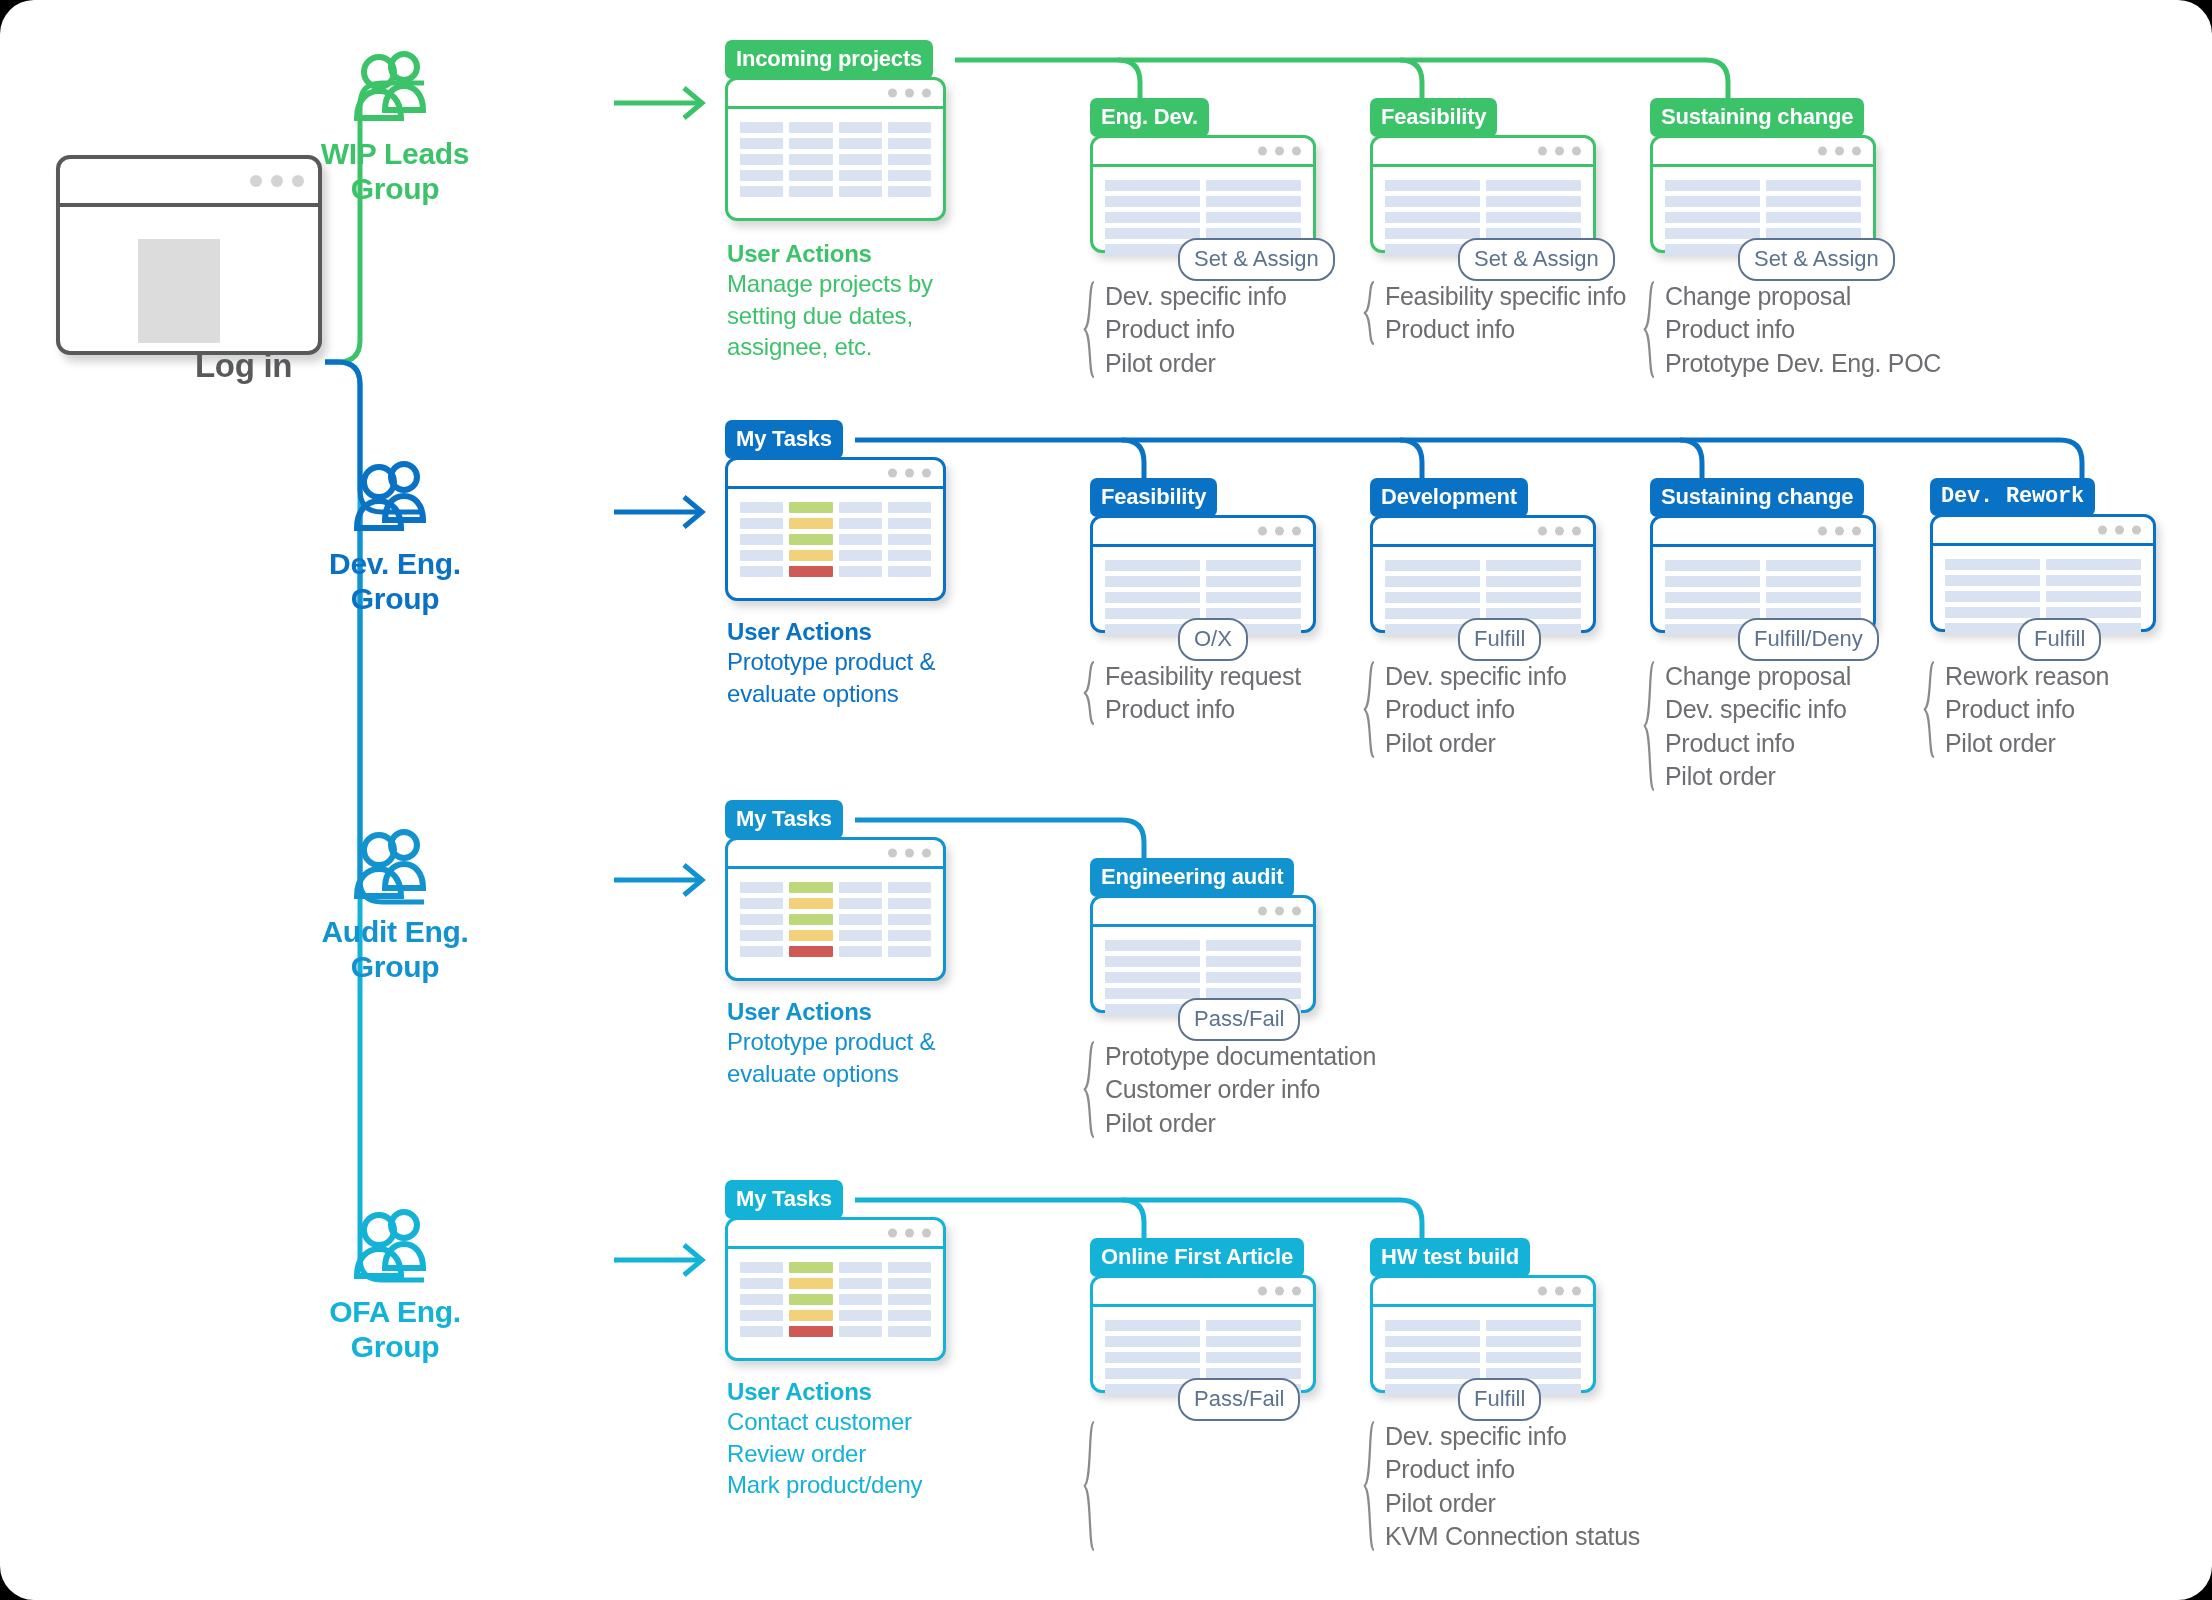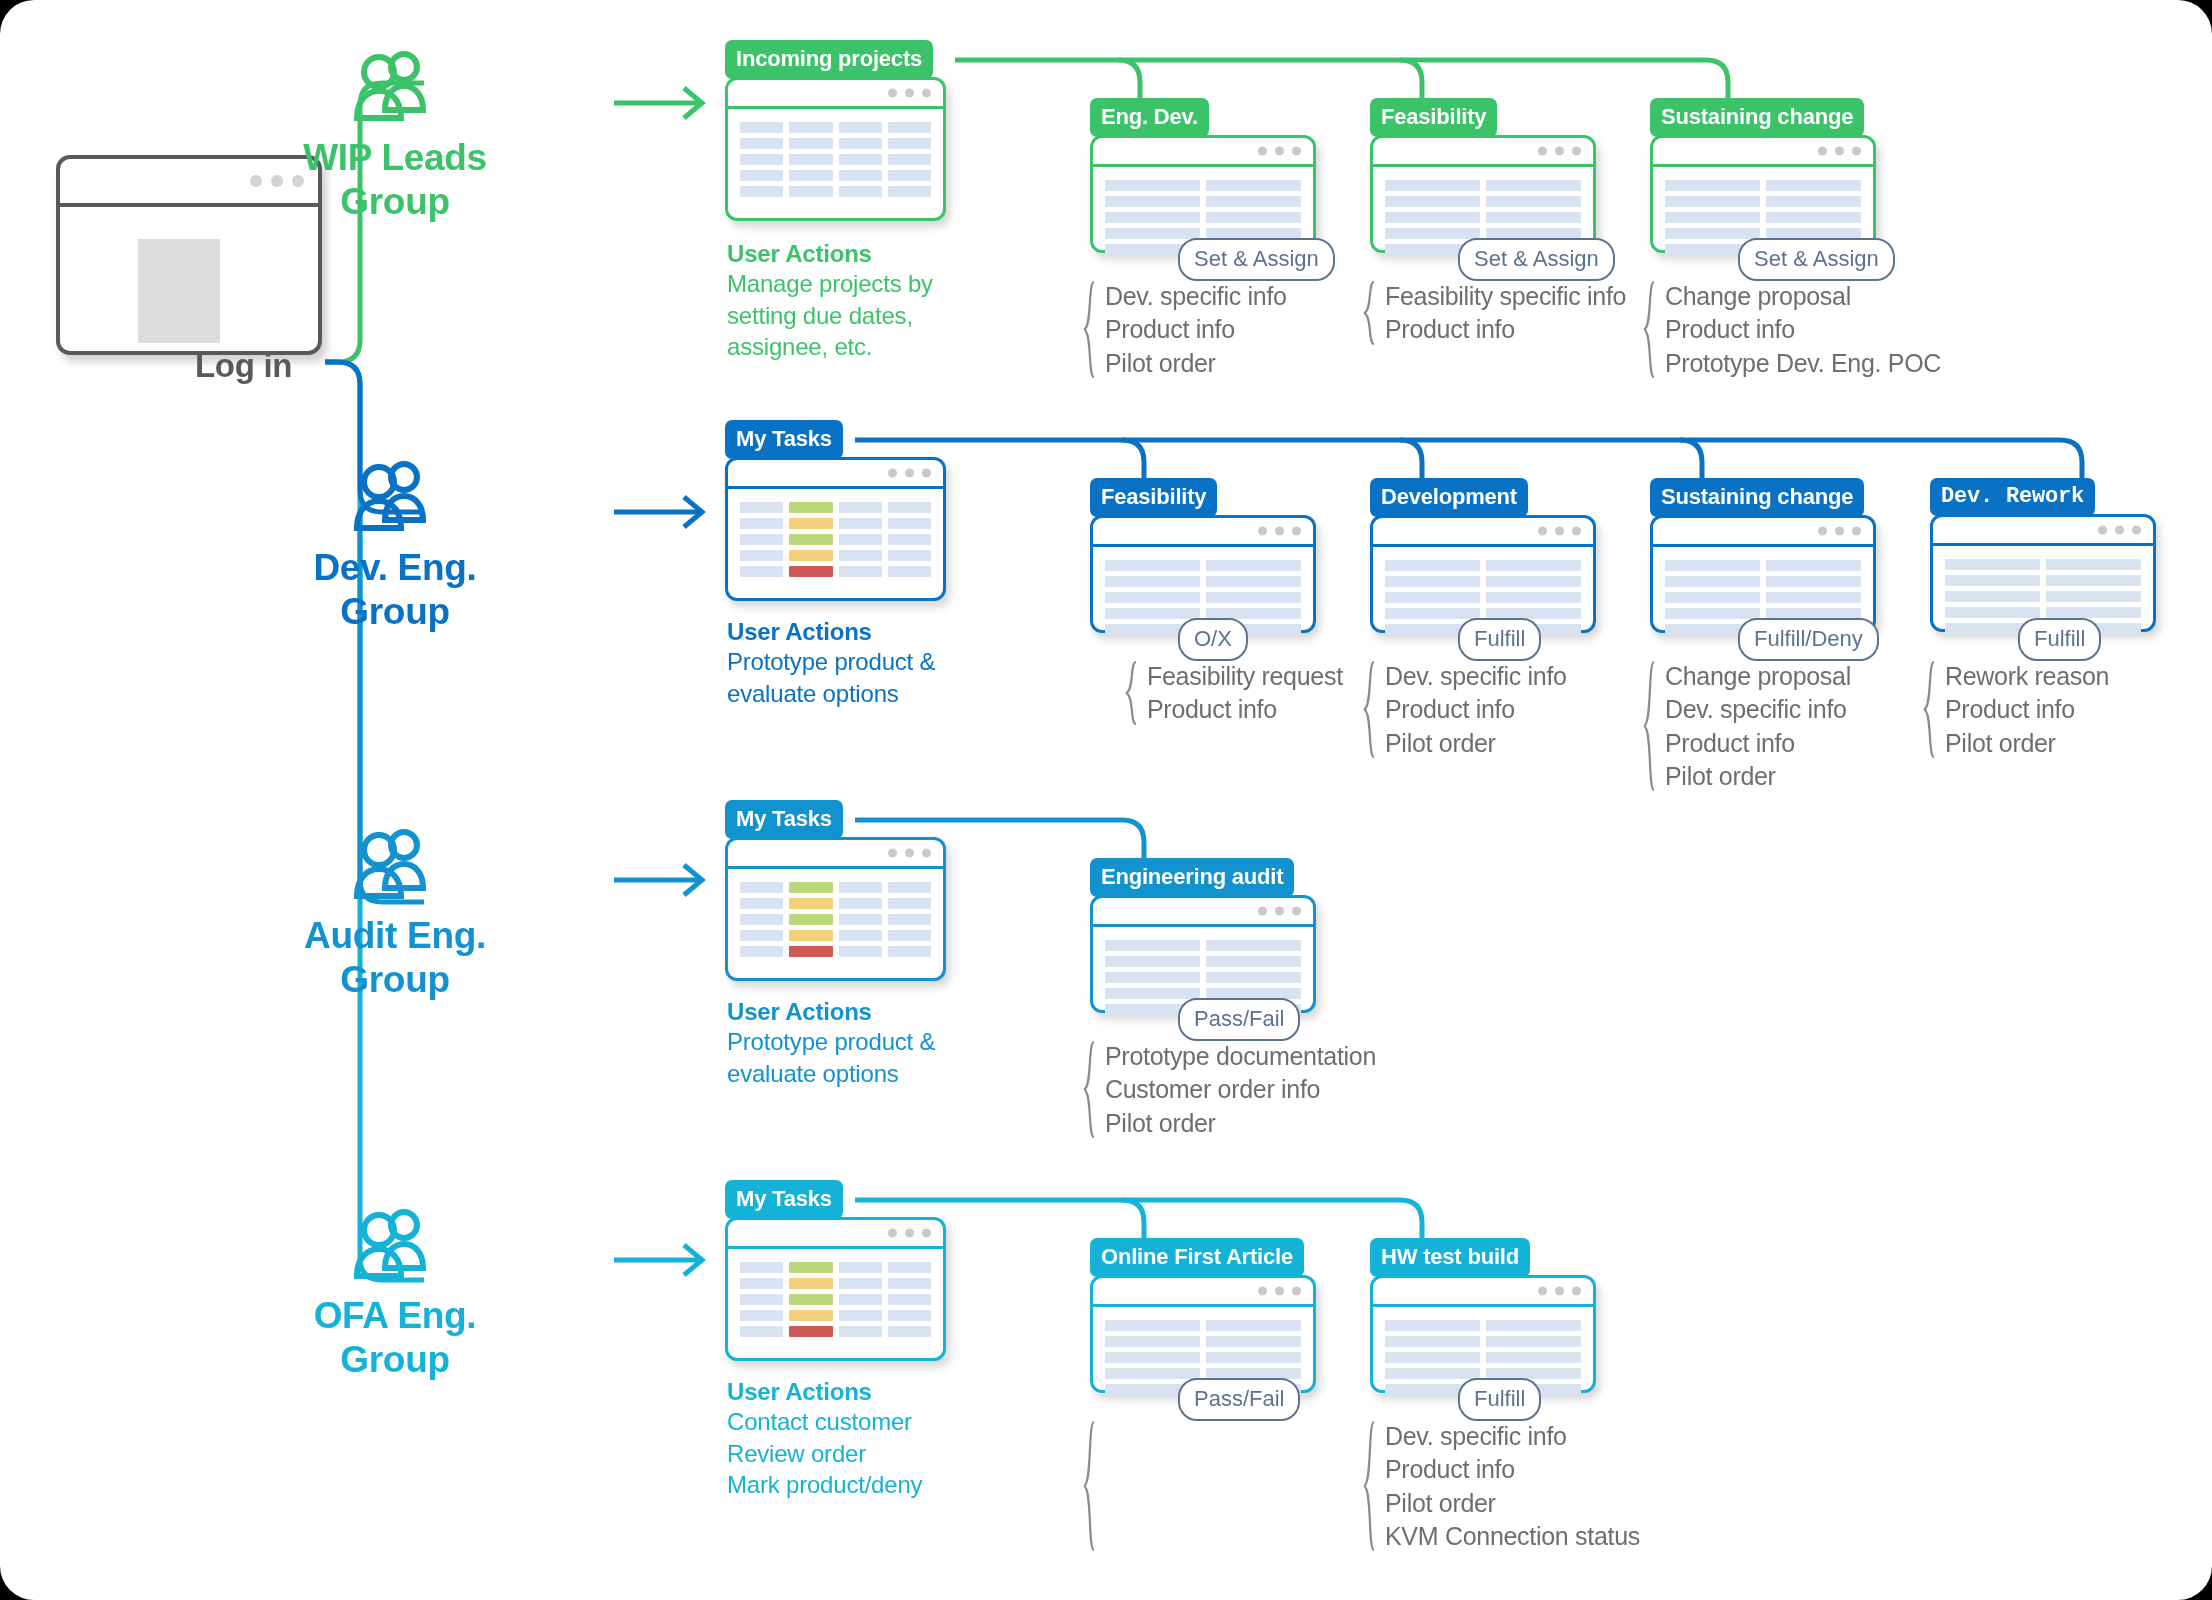--- a/index.html
+++ b/index.html
@@ -21,21 +21,21 @@
   .login-dots i{width:12px;height:12px;border-radius:50%;background:#d2d3d4;display:block;}
   .login-ph{position:absolute;left:78px;top:80px;width:82px;height:104px;background:#dcdcdc;}
   .login-label{
     position:absolute;left:195px;top:347px;font-size:33px;font-weight:bold;color:#58595b;
     letter-spacing:-.3px;
   }
 
   
   .group{position:absolute;text-align:center;width:270px;}
   .group .glabel{
-    font-size:37px;font-weight:bold;line-height:1.18;margin-top:6px;letter-spacing:-.3px;
+    font-size:30px;font-weight:bold;line-height:1.18;margin-top:6px;letter-spacing:-.3px;
   }
 
   
   .card{position:absolute;}
   .card .tag{
     display:inline-block;color:#fff;font-size:22px;font-weight:bold;
     padding:6px 11px 7px 11px;border-radius:7px;letter-spacing:-.2px;white-space:nowrap;
     position:relative;z-index:3;
   }
   .card .win{
@@ -414,21 +414,21 @@
               <div class="cell" style="background:#d9e2f1"></div>
             </div>
             <div class="rowline" style="grid-template-columns:repeat(2,1fr)">
               <div class="cell" style="background:#d9e2f1"></div>
               <div class="cell" style="background:#d9e2f1"></div>
             </div>
           </div>
     </div>
       </div>
       <span class="pill" style="left:1178px;top:618px;">O/X</span>
-      <div class="blist" style="left:1124px;top:660px;">
+      <div class="blist" style="left:1082px;top:660px;">
         <svg class="brace" width="14" height="66" viewBox="0 0 14 66" preserveAspectRatio="none">
       <path d="M12 2 C6 2 10 31 2 33 C10 35 6 64 12 64" fill="none" stroke="#8a8b8d" stroke-width="2.2"></path>
         </svg>
         <ul>
           <li>Feasibility request</li>
           <li>Product info</li>
         </ul>
       </div>
       <div class="card" style="left:1370px;top:478px;">
         <span class="tag" style="background:#0a72c4">Development</span>

